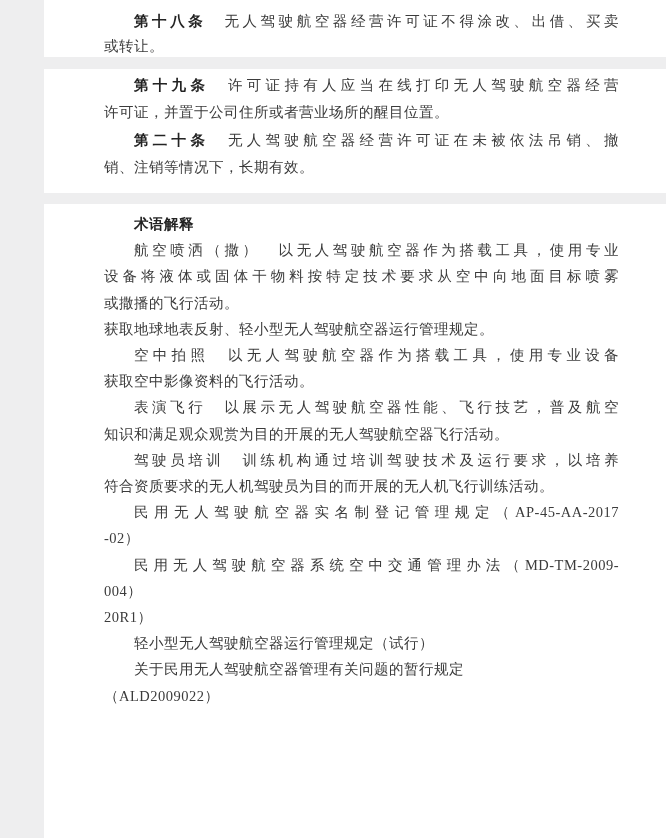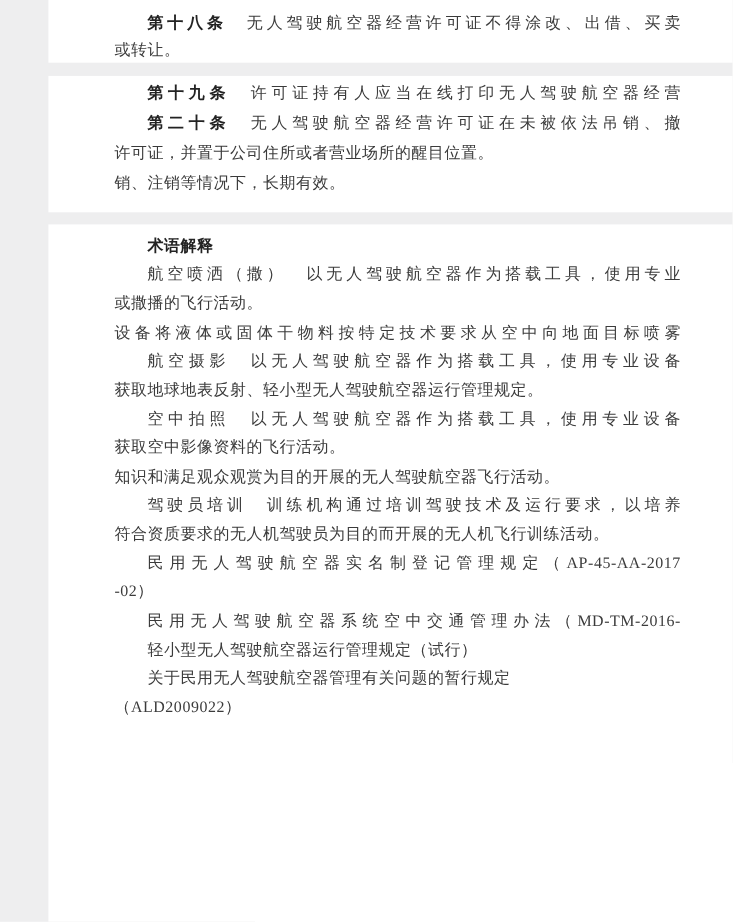--- a/index.html
+++ b/index.html
@@ -37,36 +37,38 @@
 </head>
 <body>
 
 <div class="page">
   <section class="card card-1">
       <div class="line indent fill"><span class="bold">第十八条</span><span>　无人驾驶航空器经营许可证不得涂改、出借、买卖</span></div>
       <div class="line"><span>或转让。</span></div>
     </section>
   <section class="card card-2">
       <div class="line indent fill"><span class="bold">第十九条</span><span>　许可证持有人应当在线打印无人驾驶航空器经营</span></div>
+      <div class="line"><span>许可证，并置于公司住所或者营业场所的醒目位置。</span></div>
       <div class="line indent fill"><span class="bold">第二十条</span><span>　无人驾驶航空器经营许可证在未被依法吊销、撤</span></div>
-      <div class="line"><span>许可证，并置于公司住所或者营业场所的醒目位置。</span></div>
       <div class="line"><span>销、注销等情况下，长期有效。</span></div>
     </section>
   <section class="card card-3">
       <div class="line indent heading"><span class="bold">术语解释</span></div>
       <div class="line indent fill"><span>航空喷洒（撒）　以无人驾驶航空器作为搭载工具，使用专业</span></div>
+      <div class="line fill"><span>设备将液体或固体干物料按特定技术要求从空中向地面目标喷雾</span></div>
       <div class="line"><span>或撒播的飞行活动。</span></div>
-      <div class="line fill"><span>设备将液体或固体干物料按特定技术要求从空中向地面目标喷雾</span></div>
-      <div class="line indent fill"><span>航空摄影　以无人驾驶航空器作为搭载工具，使用专业设备</span></div>
       <div class="line"><span>获取地球地表反射、轻小型无人驾驶航空器运行管理规定。</span></div>
       <div class="line indent fill"><span>空中拍照　以无人驾驶航空器作为搭载工具，使用专业设备</span></div>
       <div class="line"><span>获取空中影像资料的飞行活动。</span></div>
+      <div class="line indent fill"><span>表演飞行　以展示无人驾驶航空器性能、飞行技艺，普及航空</span></div>
       <div class="line"><span>知识和满足观众观赏为目的开展的无人驾驶航空器飞行活动。</span></div>
       <div class="line indent fill"><span>驾驶员培训　训练机构通过培训驾驶技术及运行要求，以培养</span></div>
       <div class="line"><span>符合资质要求的无人机驾驶员为目的而开展的无人机飞行训练活动。</span></div>
       <div class="line indent fill"><span>民用无人驾驶航空器实名制登记管理规定（AP-45-AA-2017</span></div>
       <div class="line"><span>-02）</span></div>
-      <div class="line indent fill"><span>民用无人驾驶航空器系统空中交通管理办法（MD-TM-2016-</span></div>
+      <div class="line indent fill"><span>民用无人驾驶航空器系统空中交通管理办法（MD-TM-2009-</span></div>
+      <div class="line"><span>004）</span></div>
+      <div class="line"><span>20R1）</span></div>
       <div class="line indent"><span>轻小型无人驾驶航空器运行管理规定（试行）</span></div>
       <div class="line indent"><span>关于民用无人驾驶航空器管理有关问题的暂行规定</span></div>
       <div class="line"><span>（ALD2009022）</span></div>
     </section>
 </div>
 
 </body></html>

